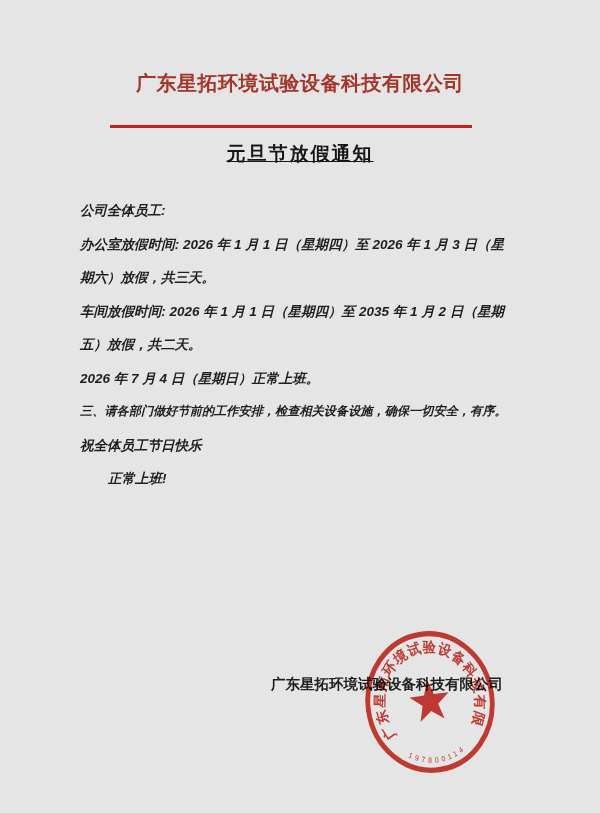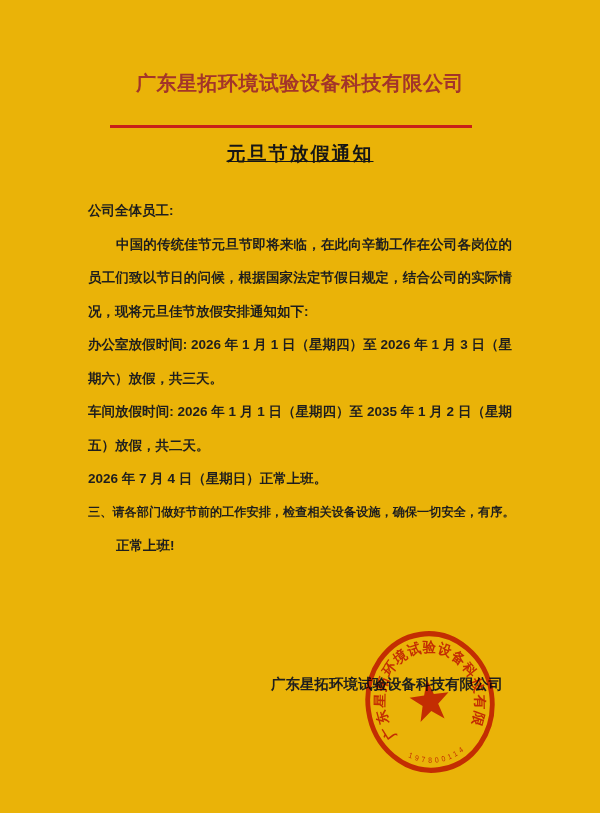--- a/index.html
+++ b/index.html
@@ -3,21 +3,21 @@
 <meta charset="utf-8">
 <style>
   html,body{margin:0;padding:0;}
   body{
     width:600px;height:813px;
     background:#fdfdfd;
     font-family:"Liberation Sans", sans-serif;
     position:relative;
     overflow:hidden;
   }
-  .page{position:absolute;inset:0;background:#eab308;}
+  .page{position:absolute;inset:0;background:#e5e5e5;}
   .company-title{
     position:absolute;top:70px;left:0;width:100%;
     text-align:center;
     font-family:"Liberation Serif", serif;
     font-weight:bold;
     font-size:20px;
     letter-spacing:0.5px;
     color:var(--title-red,#a3352a);
   }
   .title-divider{
@@ -28,26 +28,27 @@
     position:absolute;top:141px;left:0;width:100%;
     text-align:center;
     font-family:"Liberation Serif", serif;
     font-weight:bold;
     font-size:19px;
     letter-spacing:2px;
     color:#161616;
     text-decoration:underline;
   }
   .body-text{
-    position:absolute;top:194px;left:88px;width:424px;
+    position:absolute;top:194px;left:80px;width:424px;
     font-size:13.5px;
     line-height:33.5px;
     font-weight:600;
     color:var(--text,#1e1e1e);
     text-align:justify;
+    font-style:italic;
   }
   .body-text p{margin:0;}
   .indent{text-indent:28px;}
   .fit-one-line{white-space:nowrap;font-size:12.2px;text-align:right;}
   .signature{
     position:absolute;top:666px;right:97px;
     text-align:center;
     font-size:14.5px;
     font-weight:600;
     line-height:36px;
@@ -68,25 +69,25 @@
 <div class="page">
 
   <div class="company-title">广东星拓环境试验设备科技有限公司</div>
 
   <div class="title-divider"></div>
 
   <div class="doc-title">元旦节放假通知</div>
 
   <div class="body-text">
     <p>公司全体员工:</p>
-    <p class="indent">中国的传统佳节元旦节即将来临，在此向辛勤工作在公司各岗位的员工们致以节日的问候，根据国家法定节假日规定，结合公司的实际情况，现将元旦佳节放假安排通知如下:</p>
     <p>办公室放假时间: 2026 年 1 月 1 日（星期四）至 2026 年 1 月 3 日（星期六）放假，共三天。</p>
     <p>车间放假时间: 2026 年 1 月 1 日（星期四）至 2035 年 1 月 2 日（星期五）放假，共二天。</p>
     <p>2026 年 7 月 4 日（星期日）正常上班。</p>
     <p class="fit-one-line">三、请各部门做好节前的工作安排，检查相关设备设施，确保一切安全，有序。</p>
+    <p>祝全体员工节日快乐</p>
     <p class="indent">正常上班!</p>
   </div>
 
   <div class="signature">
     <div>广东星拓环境试验设备科技有限公司</div>
   </div>
 
   <div class="stamp">
     <svg viewBox="0 0 200 200" preserveAspectRatio="none">
       <defs>

